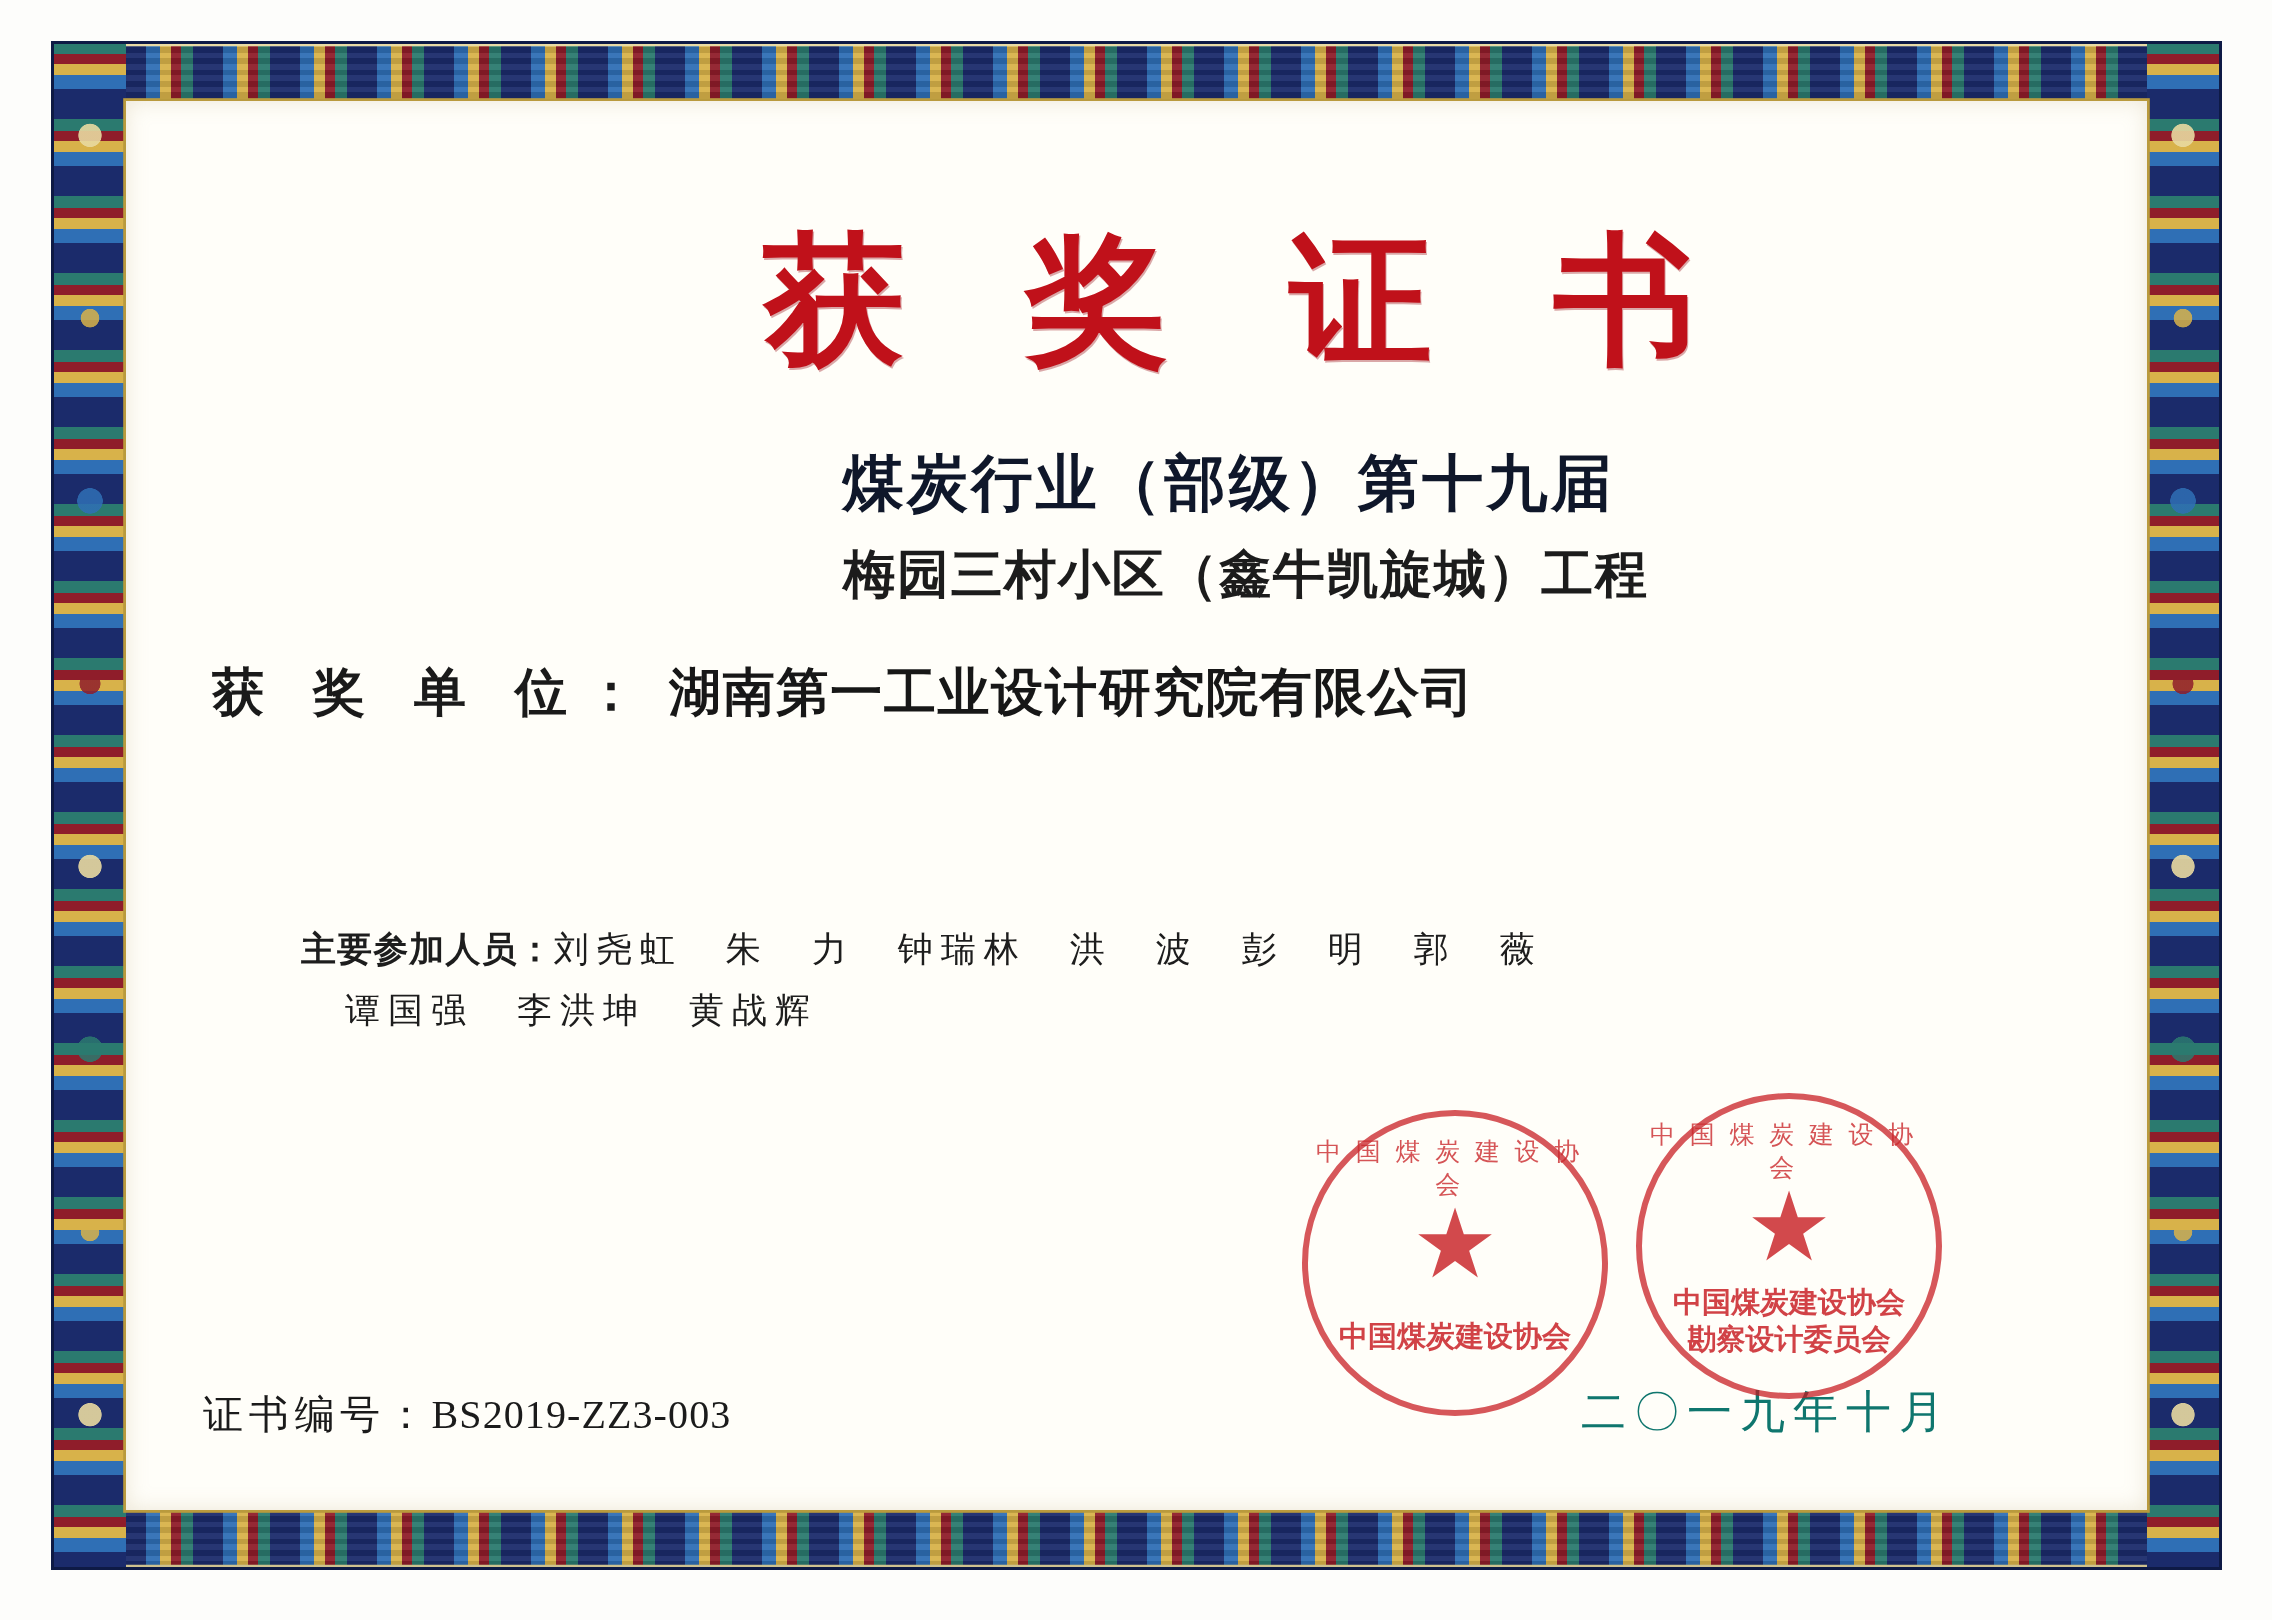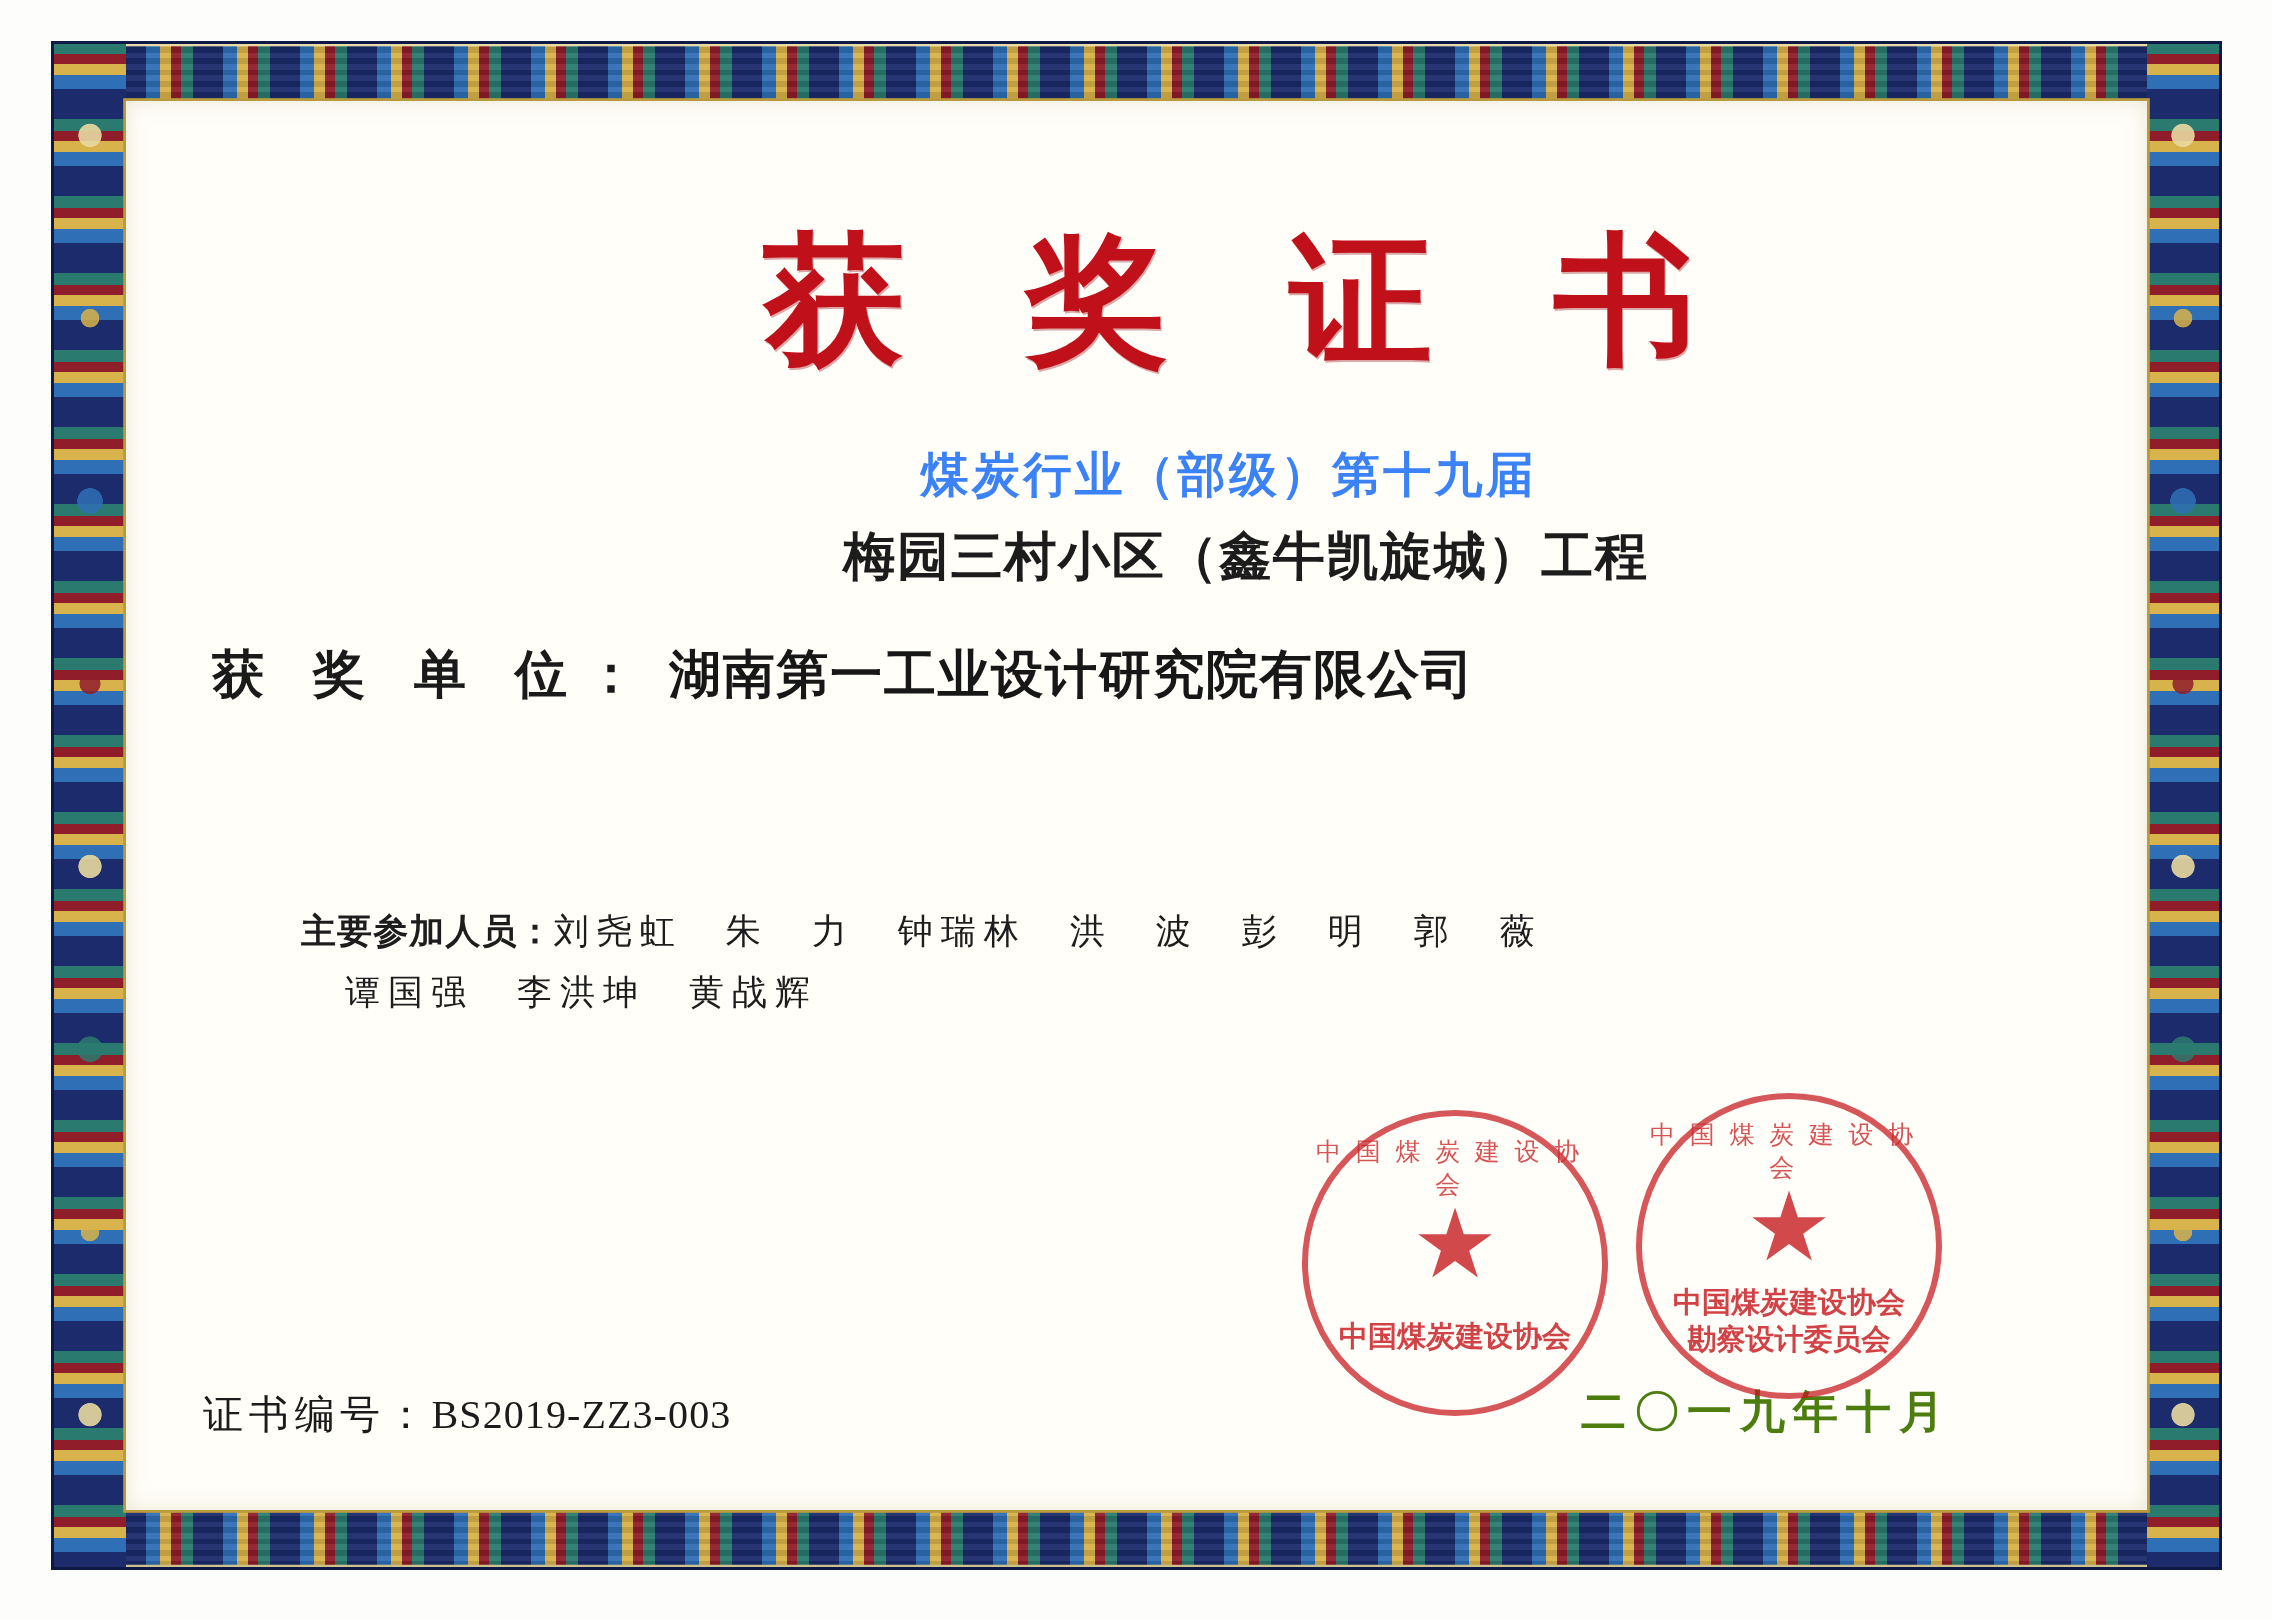--- a/index.html
+++ b/index.html
@@ -130,25 +130,25 @@
     letter-spacing: 36px;
     line-height: 1.15;
     margin: 74px 0 0 0;
     text-indent: 36px;
     font-family: "DejaVu Serif", "Liberation Serif", serif;
     text-shadow: 1.1px 1.7px 0 rgba(150,10,16,.35);
   }
 
   .subtitle {
     text-align: center;
-    font-size: 48px;
+    font-size: 61px;
     font-weight: bold;
     letter-spacing: 3.4px;
     margin: 62px 0 0 0;
-    color: #3b82f6;
+    color: #0f172a;
   }
 
   .award-line {
     text-align: center;
     color: #c0111a;
     font-size: 71px;
     font-weight: bold;
     letter-spacing: 19px;
     text-indent: 19px;
     margin: 26px 0 0 0;
@@ -213,23 +213,22 @@
   .cert-no {
     font-size: 40px;
     letter-spacing: 1.7px;
     color: #1b1b1b;
   }
   .cert-no .label { letter-spacing: 5.7px; }
   .cert-no .value { letter-spacing: 1.1px; }
   .date {
     font-size: 45px;
     letter-spacing: 8px;
-    color: #4d7c0f;
+    color: #0f766e;
     margin-right: 294px;
-    font-weight: bold;
   }
 
   
   .seal {
     position: absolute;
     width: 294px;
     height: 294px;
     border-radius: 50%;
     border: 6.8px solid rgba(198,22,28,.78);
     color: rgba(198,22,28,.85);

